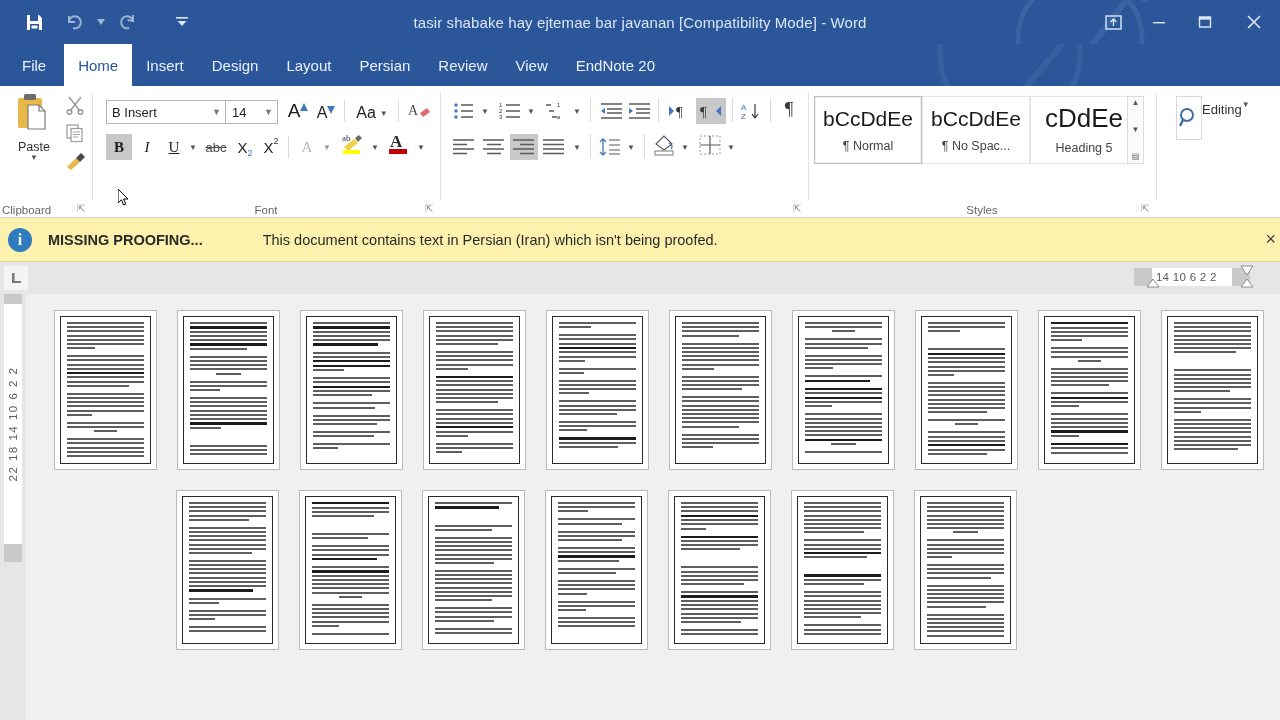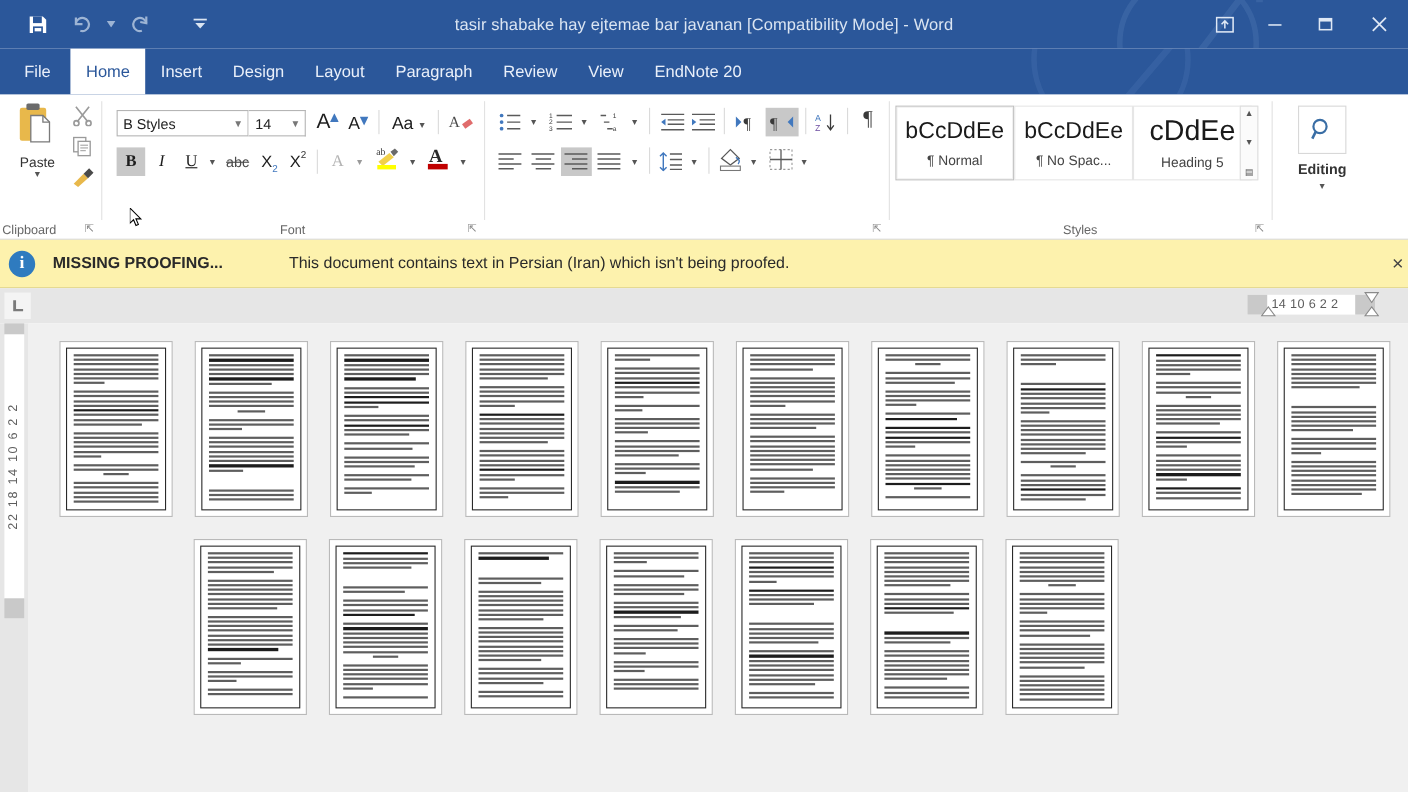--- a/index.html
+++ b/index.html
@@ -148,21 +148,21 @@
     border: 1px solid #dcdcdc; background: #fbfbfb;
     display: flex; flex-direction: column; justify-content: space-between; align-items: center;
     padding: 2px 0;
   }
   .ss-btn { font-size: 8px; color: #555; line-height: 1; }
 
   
   #grp-editing { left: 1156px; width: 124px; }
   .editing-btn {
     position: absolute; left: 20px; top: 10px; width: 52px;
-    display: flex; flex-direction: column; align-items: center; font-weight: bold;
+    display: flex; flex-direction: row; 
   }
   .editing-icon-box { width: 44px; height: 44px; border: 1px solid #d8d8d8; display: flex; align-items: center; justify-content: center; }
   .editing-label { font-size: 13px; color: #333; margin-top: 6px; }
   .editing-caret { font-size: 8px; color: #555; margin-top: 4px; }
 
   
   .infobar {
     position: absolute; left: 0; top: 218px; width: 1280px; height: 44px;
     background: #fdf2ad;
     border-bottom: 1px solid #e3d890;
@@ -326,21 +326,21 @@
   <div class="tabstrip">
     <svg class="ts-watermark" viewBox="0 0 240 200">
       <circle cx="110" cy="120" r="70" fill="none" stroke="#7ea4d6" stroke-width="5"></circle>
       <path d="M0 160 L120 160 L205 60" fill="none" stroke="#7ea4d6" stroke-width="6"></path>
     </svg>
     <div class="tab first">File</div>
     <div class="tab active">Home</div>
     <div class="tab">Insert</div>
     <div class="tab">Design</div>
     <div class="tab">Layout</div>
-    <div class="tab">Paragraph</div>
+    <div class="tab">Persian</div>
     <div class="tab">Review</div>
     <div class="tab">View</div>
     <div class="tab">EndNote 20</div>
 
 
   </div>
 
   <div class="ribbon">
 
     <div class="grp" id="grp-clipboard">
@@ -376,21 +376,21 @@
             <path d="M12 7 L17 2 L21 6 L16 11 Z" fill="#4a4a4a"></path>
           </svg>
       </div>
       <div class="grp-label" style="text-align:left;padding-left:2px">Clipboard</div>
       <div class="grp-launcher">⇱</div>
     </div>
     <div class="grp-sep" style="left:92px"></div>
 
     <div class="grp" id="grp-font">
       <div class="fontbox">
-        <span>B Styles</span>
+        <span>B Insert</span>
         <span class="caret">▼</span>
       </div>
       <div class="sizebox">
         <span>14</span>
         <span class="caret">▼</span>
       </div>
 
       <div class="ficon" style="left:192px;top:12px;width:28px;font-size:19px">
         <span>A</span>
           <svg width="8" height="8" viewBox="0 0 8 8" style="margin-top:-8px">

